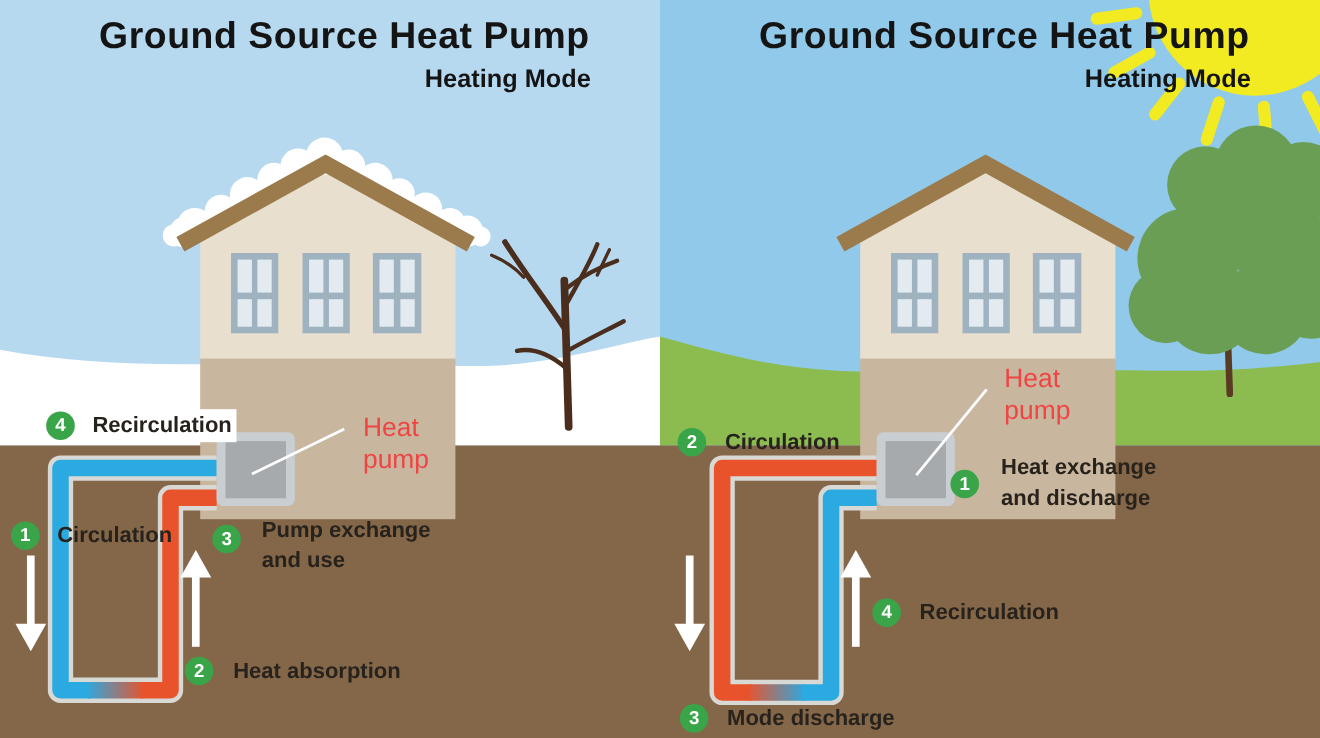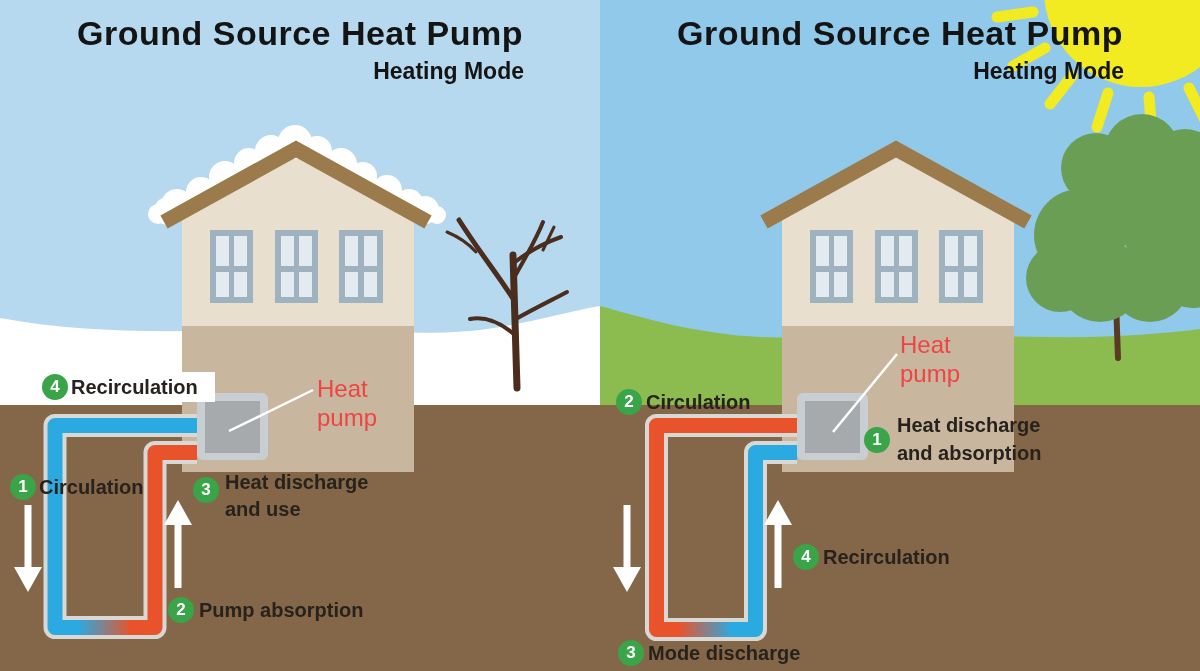--- a/index.html
+++ b/index.html
@@ -1,21 +1,21 @@
 <!DOCTYPE html>
 <html><head>
 <meta charset="utf-8">
 <style>
   html,body{margin:0;padding:0;background:#fff;}
   .stage{
     position:relative;width:1200px;height:671px;overflow:hidden;
     font-family:"Liberation Sans",sans-serif;
   }
   .stage svg{position:absolute;left:0;top:0;}
-  .txt{position:absolute;white-space:nowrap;color:#27221c;}
+  .txt{position:absolute;white-space:nowrap;color:#27221c;padding-left:13px;}
   .panel-title{
     width:600px;text-align:center;font-size:34px;font-weight:700;
     letter-spacing:.5px;color:#141414;
   }
   .panel-subtitle{
     width:524px;text-align:right;font-size:23px;font-weight:600;color:#141414;
   }
   .badge{
     position:absolute;width:26px;height:26px;border-radius:50%;
     background:#3aa449;color:#fff;font-size:17px;font-weight:700;
@@ -238,32 +238,32 @@
 
 <div class="txt hp-label" style="left:317px;top:374px;width:80px">Heat pump</div>
 
 <div class="badge" style="left:42px;top:374px">4</div>
 <div class="txt step-label" style="left:71px;top:374px">Recirculation</div>
 
 <div class="badge" style="left:10px;top:474px">1</div>
 <div class="txt step-label" style="left:39px;top:474px">Circulation</div>
 
 <div class="badge" style="left:193px;top:477px">3</div>
-<div class="txt step-label wrap" style="left:225px;top:469px;width:165px">Heat discharge and use</div>
+<div class="txt step-label wrap" style="left:225px;top:469px;width:165px">Pump exchange and use</div>
 
 <div class="badge" style="left:168px;top:597px">2</div>
-<div class="txt step-label" style="left:199px;top:597px">Pump absorption</div>
+<div class="txt step-label" style="left:199px;top:597px">Heat absorption</div>
 
 <div class="txt hp-label" style="left:900px;top:330px;width:80px">Heat pump</div>
 
 <div class="badge" style="left:616px;top:389px">2</div>
 <div class="txt step-label" style="left:646px;top:389px">Circulation</div>
 
 <div class="badge" style="left:864px;top:427px">1</div>
-<div class="txt step-label wrap" style="left:897px;top:411px;width:180px;line-height:28px">Heat discharge and absorption</div>
+<div class="txt step-label wrap" style="left:897px;top:411px;width:180px;line-height:28px">Heat exchange and discharge</div>
 
 <div class="badge" style="left:793px;top:544px">4</div>
 <div class="txt step-label" style="left:823px;top:544px">Recirculation</div>
 
 <div class="badge" style="left:618px;top:640px">3</div>
 <div class="txt step-label" style="left:648px;top:640px">Mode discharge</div>
 
 </div>
 
 </body></html>

